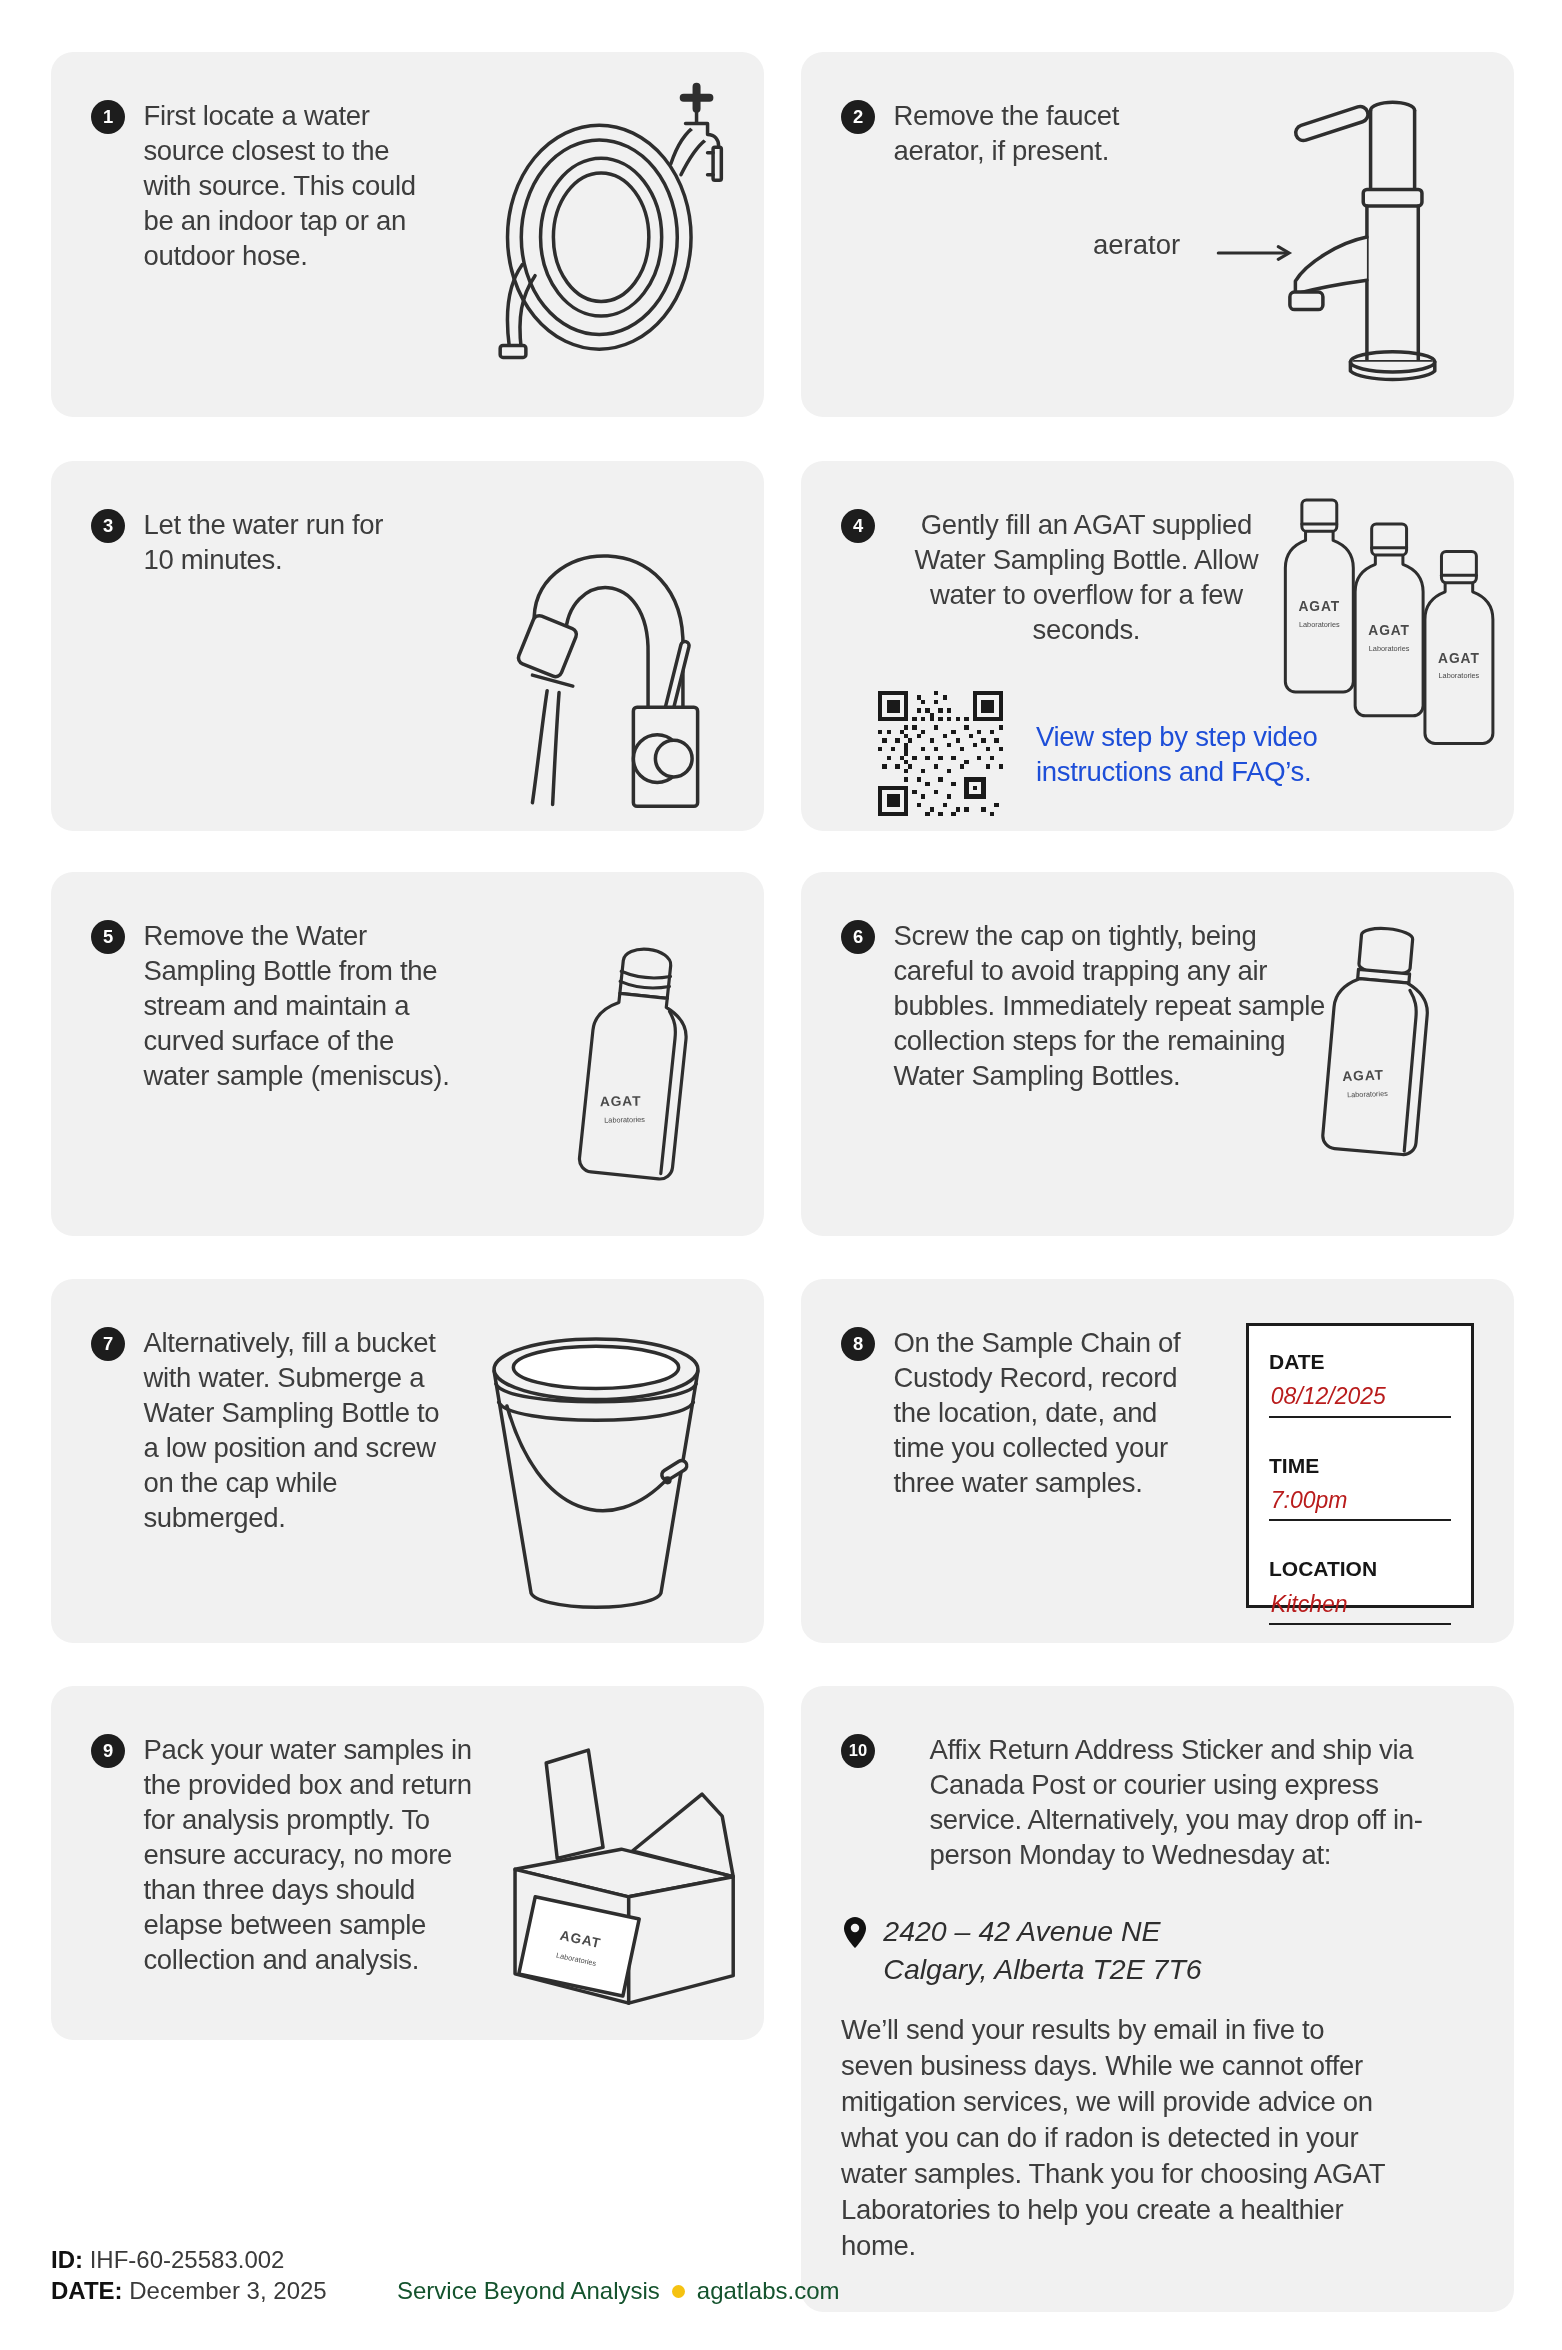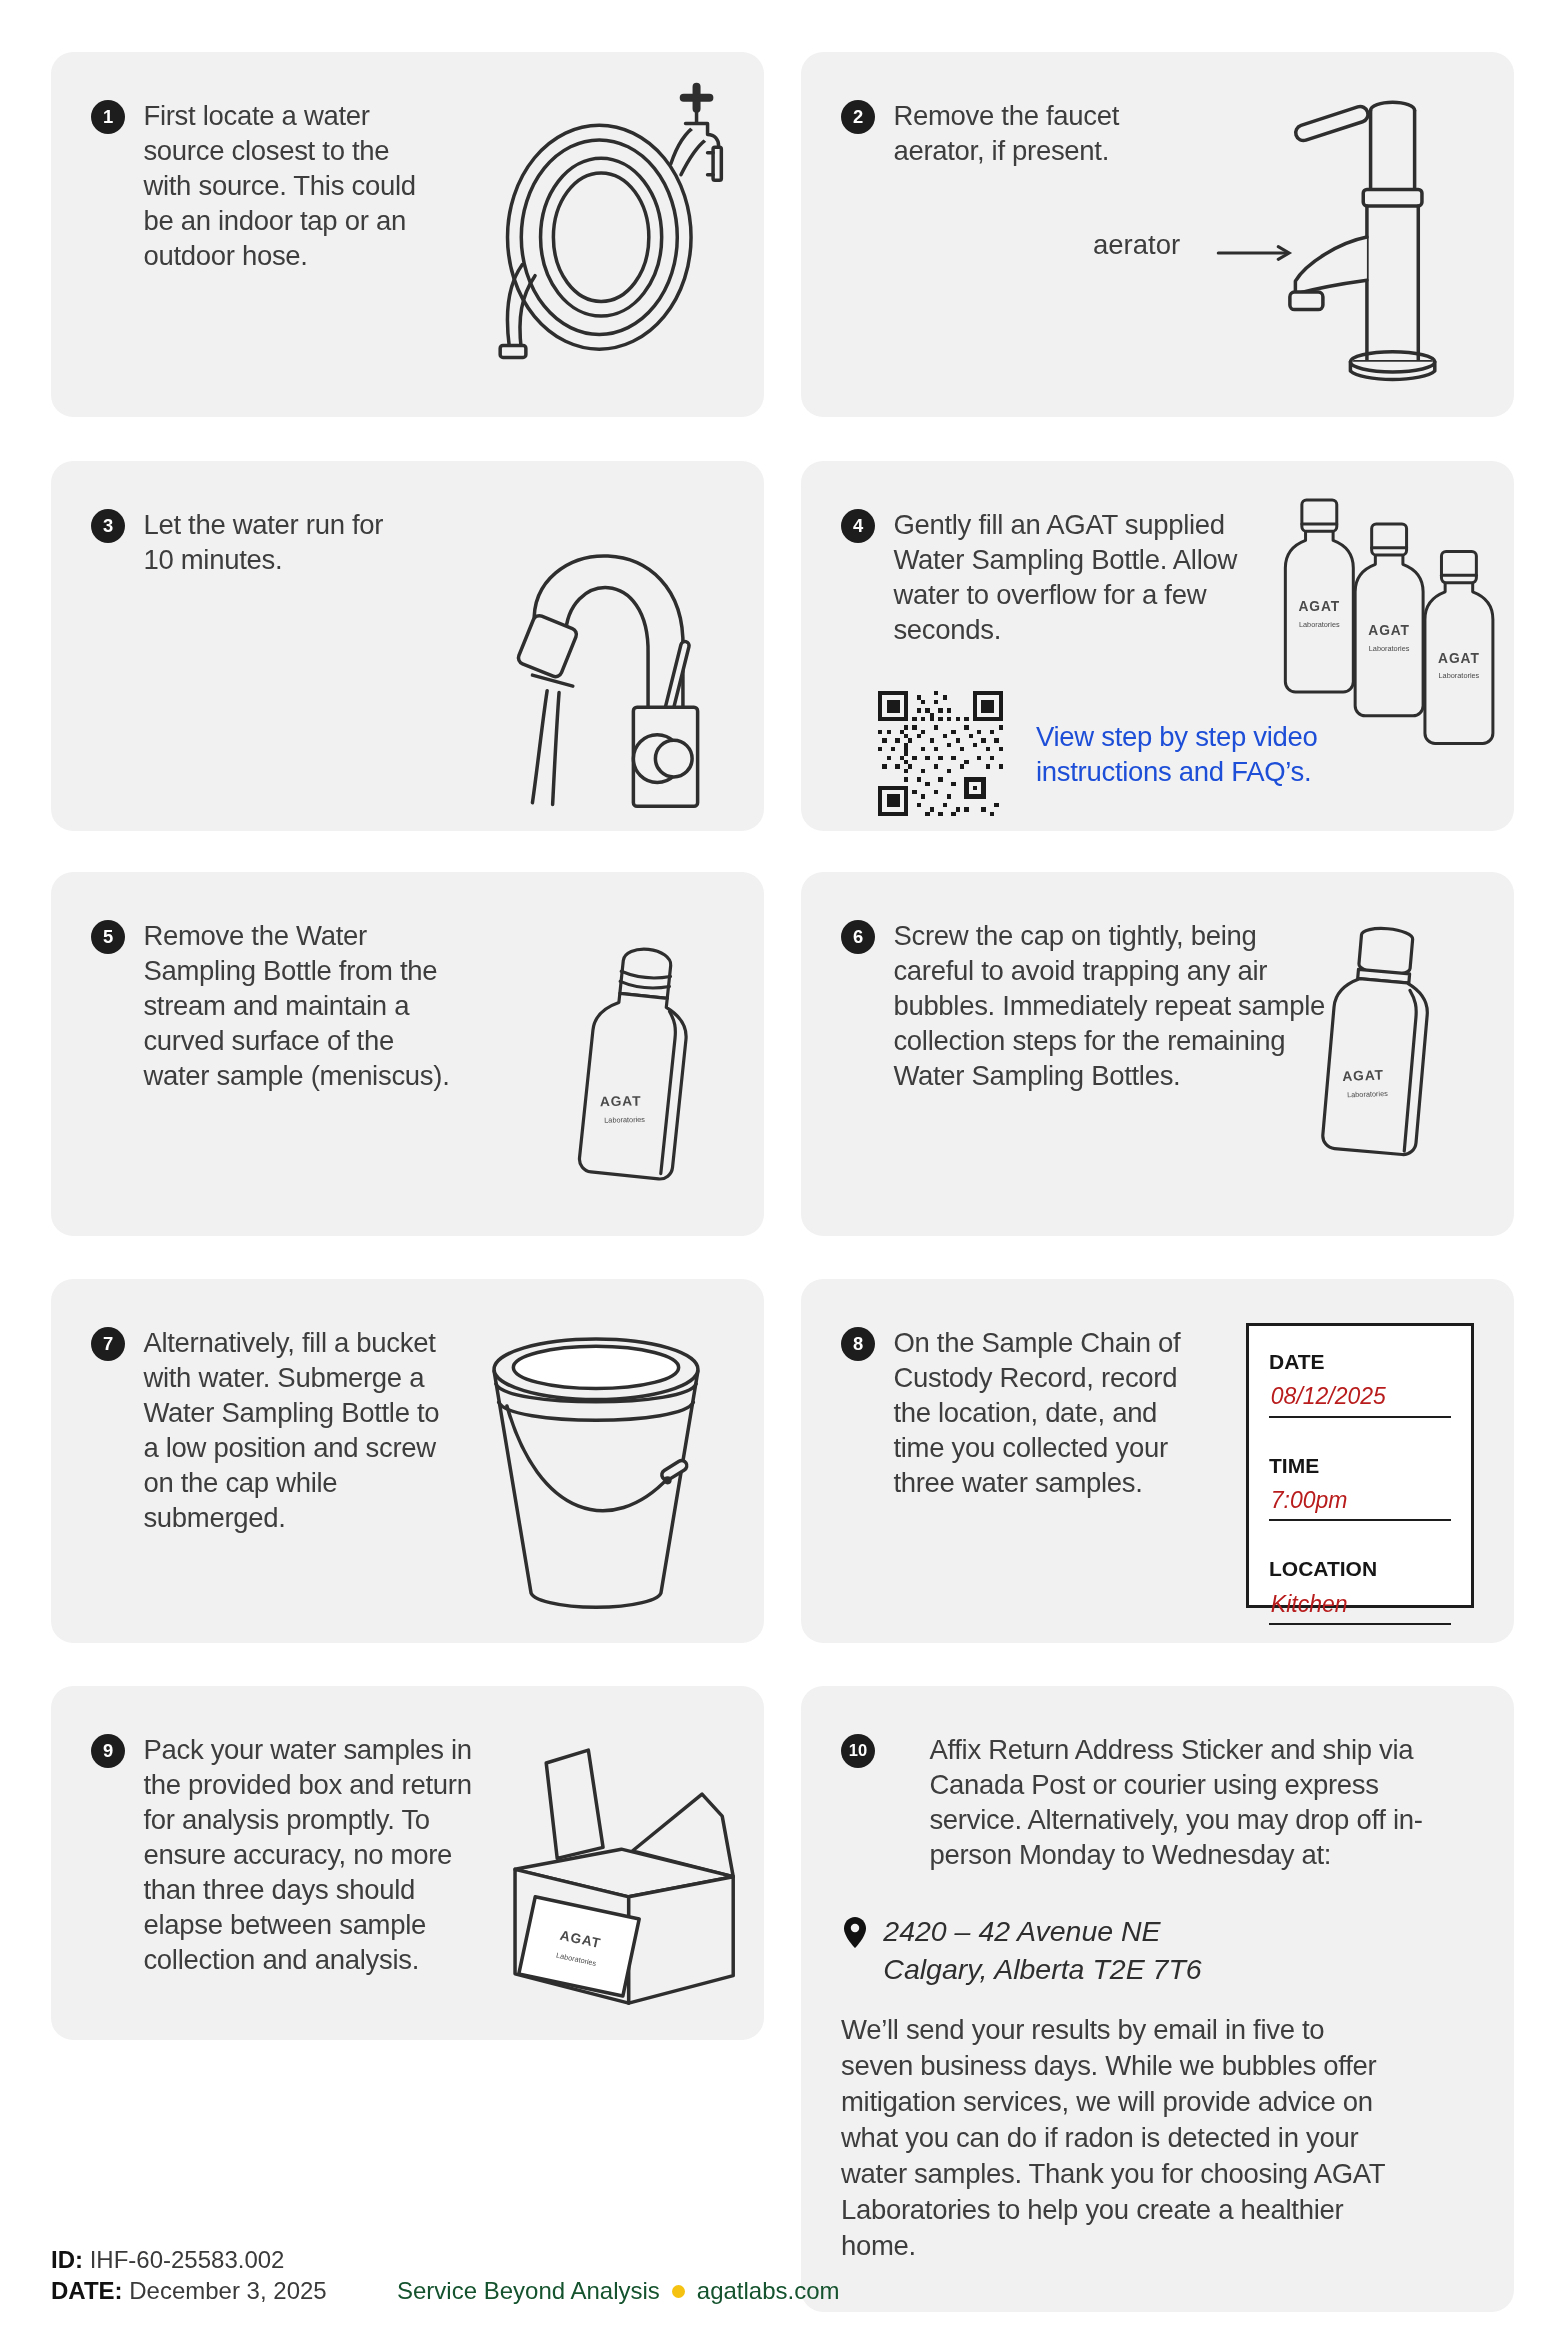--- a/index.html
+++ b/index.html
@@ -146,21 +146,21 @@
         <circle cx="224" cy="296" r="20" fill="#f1f1f1"></circle>
       </svg>
     </div>
   </div>
 </div>
 
 <div class="card" style="left:801px;top:461px;height:370px;">
   <div class="card-inner">
     <div class="step-head">
       <div class="badge">4</div>
-      <div class="step-text" style="width:386px;">Gently fill an AGAT supplied Water Sampling Bottle. Allow water to overflow for a few seconds.</div>
+      <div class="step-text" style="width:386px;text-align:center;">Gently fill an AGAT supplied Water Sampling Bottle. Allow water to overflow for a few seconds.</div>
     </div>
     <div class="qr-row">
       <div class="qr">
         <svg width="125" height="125" viewBox="0 0 29 29" shape-rendering="crispEdges">
           <defs>
             <g id="finder">
               <rect width="7" height="7" fill="#1a1a1a"></rect>
               <rect x="1" y="1" width="5" height="5" fill="#f1f1f1"></rect>
               <rect x="2" y="2" width="3" height="3" fill="#1a1a1a"></rect>
             </g>
@@ -410,21 +410,21 @@
         <svg width="24" height="33" viewBox="0 0 26 36">
           <path d="M13 1C6.4 1 1 6.6 1 13.4 1 23 13 35 13 35s12-12 12-21.6C25 6.6 19.6 1 13 1z" fill="#111"></path>
           <circle cx="13" cy="13" r="4.6" fill="#f1f1f1"></circle>
         </svg>
       </span>
       <div class="address-lines">
         <div>2420 – 42 Avenue NE</div>
         <div>Calgary, Alberta T2E 7T6</div>
       </div>
     </div>
-    <div class="whats-next-text">We’ll send your results by email in five to seven business days. While we bubbles offer mitigation services, we will provide advice on what you can do if radon is detected in your water samples. Thank you for choosing AGAT Laboratories to help you create a healthier home.</div>
+    <div class="whats-next-text">We’ll send your results by email in five to seven business days. While we cannot offer mitigation services, we will provide advice on what you can do if radon is detected in your water samples. Thank you for choosing AGAT Laboratories to help you create a healthier home.</div>
   </div>
 </div>
 
 <div class="footer-id">
   <b>ID:</b>
   <span>IHF-60-25583.002</span>
 </div>
 <div class="footer-date">
   <b>DATE:</b>
   <span>December 3, 2025</span>

